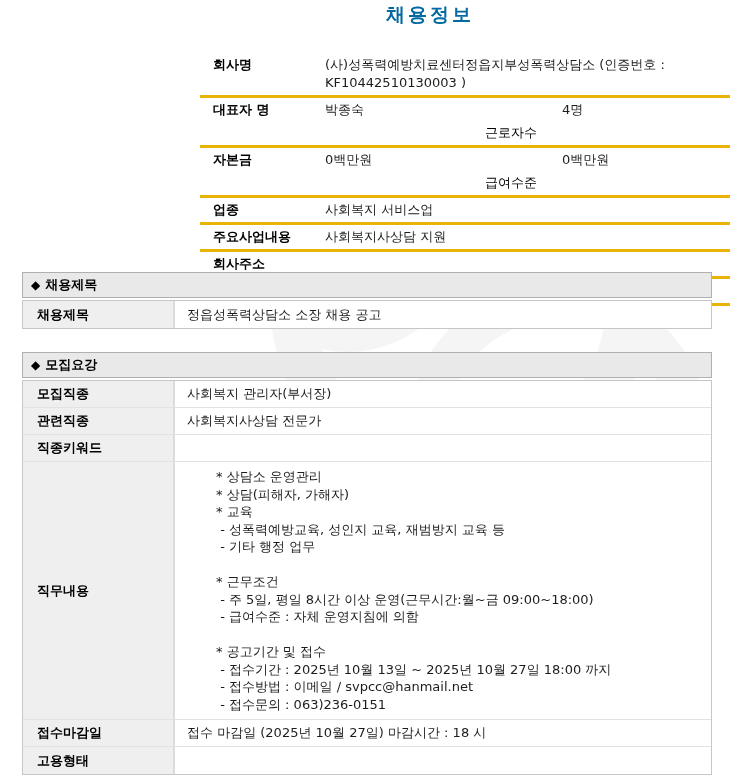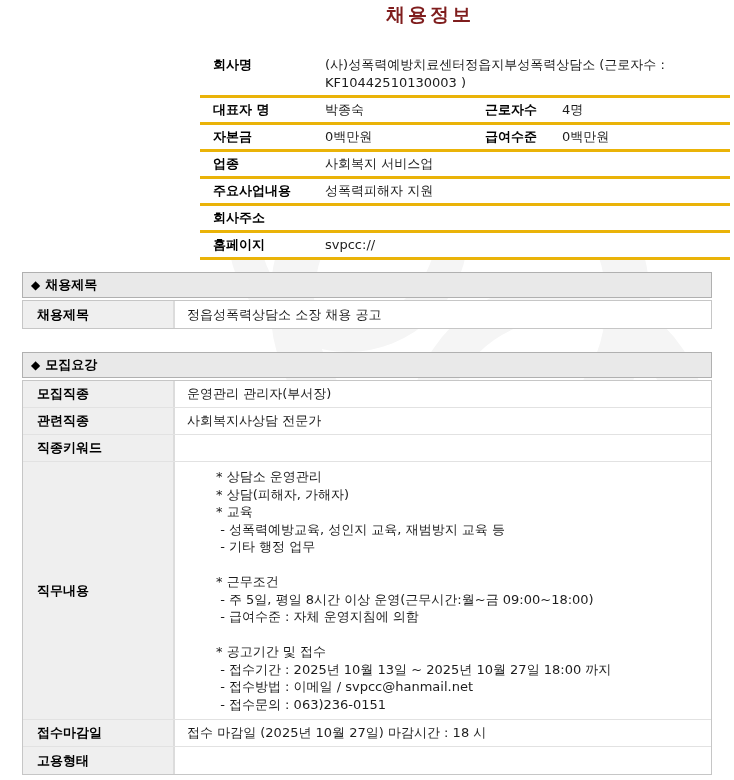--- a/index.html
+++ b/index.html
@@ -10,30 +10,30 @@
     font-size:13px; color:#1c1c1c;
   }
   
   .ring { position:absolute; border-radius:50%; border:44px solid #f5f5f5; z-index:0; }
   .ring.r1 { width:380px; height:380px; left:270px; top:112px; }
   .ring.r2 { width:240px; height:240px; left:228px; top:112px; border-width:32px; }
   .ring.r3 { width:300px; height:300px; left:408px; top:282px; border-width:38px; }
 
   .page-title {
     position:absolute; top:2px; left:126px; width:608px; z-index:2;
-    text-align:center; font-size:19px; font-weight:bold; letter-spacing:3px; color:#7f1d1d;
+    text-align:center; font-size:19px; font-weight:bold; letter-spacing:3px; color:#0369a1;
   }
 
   
   .company { position:absolute; left:200px; top:53px; width:530px; z-index:1; background:#fff; }
   .c-row { display:flex; align-items:flex-start; border-bottom:3px solid #eab308; min-height:27px; padding:3px 0; }
   .c-label  { flex:0 0 125px; padding-left:13px; font-weight:bold; color:#000; }
   .c-value  { flex:1; padding-right:4px; line-height:18px; }
   .c-value.mid { flex:0 0 160px; }
-  .c-label2 { flex:0 0 77px; font-weight:bold; color:#000; }
+  .c-label2 { flex:0 0 77px; font-weight:normal; color:#000;margin-top:23px; }
   .c-value2 { flex:1; }
 
   
   .section { position:absolute; left:22px; width:690px; z-index:1; }
   .sec1 { top:272px; }
   .sec2 { top:352px; }
   .sec-header {
     height:26px; border:1px solid #b0b0b0; background:#e9e9e9;
     font-weight:bold; color:#000; padding-left:8px;
     display:flex; align-items:center; gap:5px;
@@ -55,41 +55,41 @@
 
 <div class="ring r1"></div>
 <div class="ring r2"></div>
 <div class="ring r3"></div>
 
 <h1 class="page-title">채용정보</h1>
 
 <div class="company">
   <div class="c-row">
     <div class="c-label">회사명</div>
-    <div class="c-value">(사)성폭력예방치료센터정읍지부성폭력상담소 (근로자수 : KF10442510130003 )</div>
+    <div class="c-value">(사)성폭력예방치료센터정읍지부성폭력상담소 (인증번호 : KF10442510130003 )</div>
   </div>
   <div class="c-row">
     <div class="c-label">대표자 명</div>
     <div class="c-value mid">박종숙</div>
     <div class="c-label2">근로자수</div>
     <div class="c-value2">4명</div>
   </div>
   <div class="c-row">
     <div class="c-label">자본금</div>
     <div class="c-value mid">0백만원</div>
     <div class="c-label2">급여수준</div>
     <div class="c-value2">0백만원</div>
   </div>
   <div class="c-row">
     <div class="c-label">업종</div>
     <div class="c-value">사회복지 서비스업</div>
   </div>
   <div class="c-row">
     <div class="c-label">주요사업내용</div>
-    <div class="c-value">성폭력피해자 지원</div>
+    <div class="c-value">사회복지사상담 지원</div>
   </div>
   <div class="c-row">
     <div class="c-label">회사주소</div>
   </div>
   <div class="c-row">
     <div class="c-label">홈페이지</div>
     <div class="c-value">svpcc://</div>
   </div>
 </div>
 
@@ -107,21 +107,21 @@
 </div>
 
 <div class="section sec2">
   <div class="sec-header">
     <span class="bullet">◆</span>
     <span>모집요강</span>
   </div>
   <div class="sec-table">
     <div class="t-row">
       <div class="t-label">모집직종</div>
-      <div class="t-value">운영관리 관리자(부서장)</div>
+      <div class="t-value">사회복지 관리자(부서장)</div>
     </div>
     <div class="t-row">
       <div class="t-label">관련직종</div>
       <div class="t-value">사회복지사상담 전문가</div>
     </div>
     <div class="t-row">
       <div class="t-label">직종키워드</div>
       <div class="t-value"></div>
     </div>
     <div class="t-row tall">

